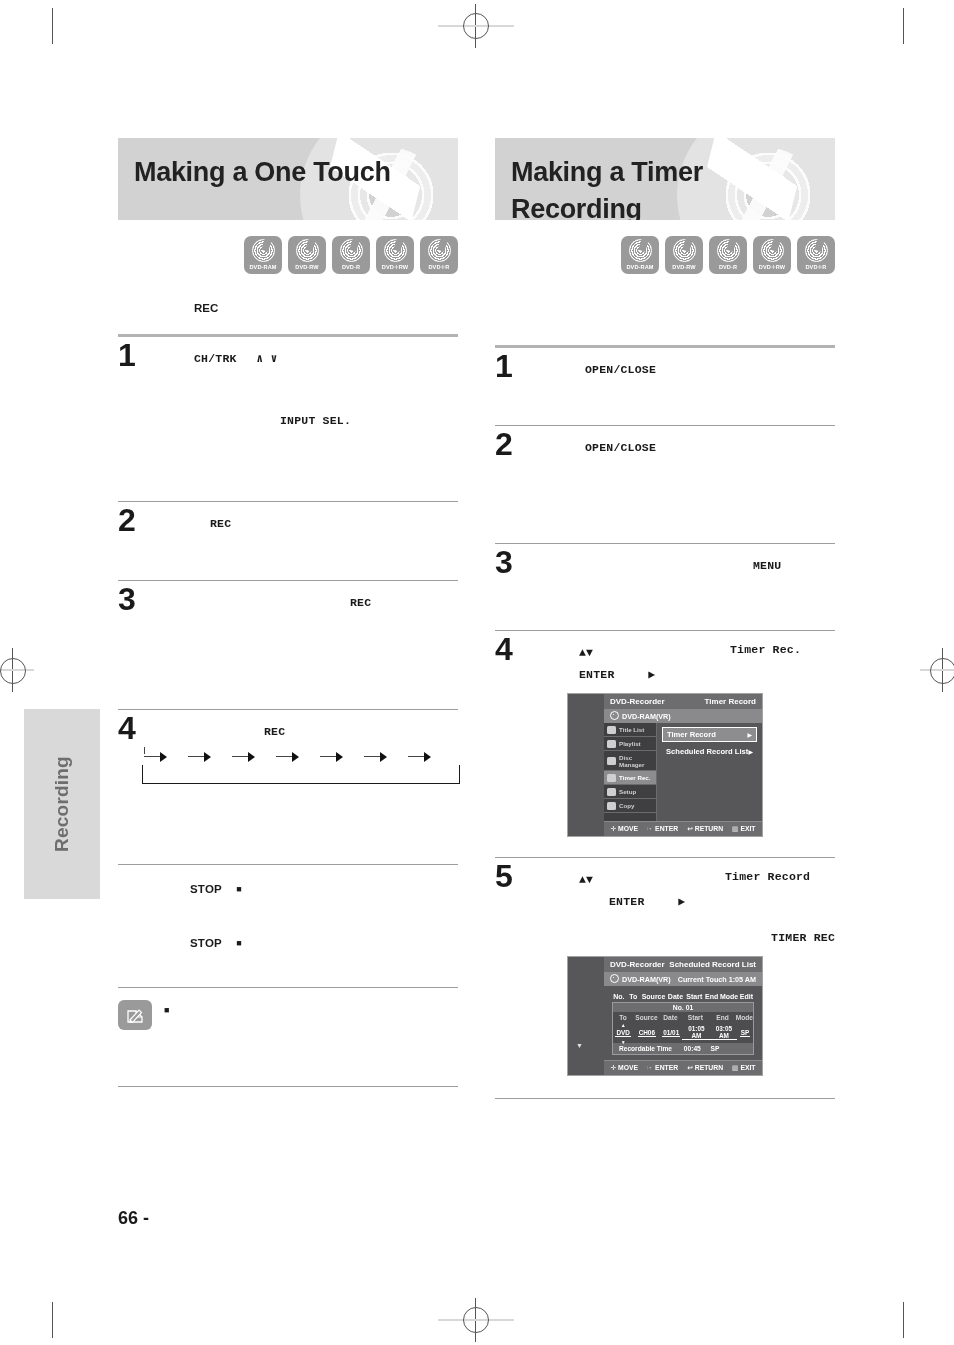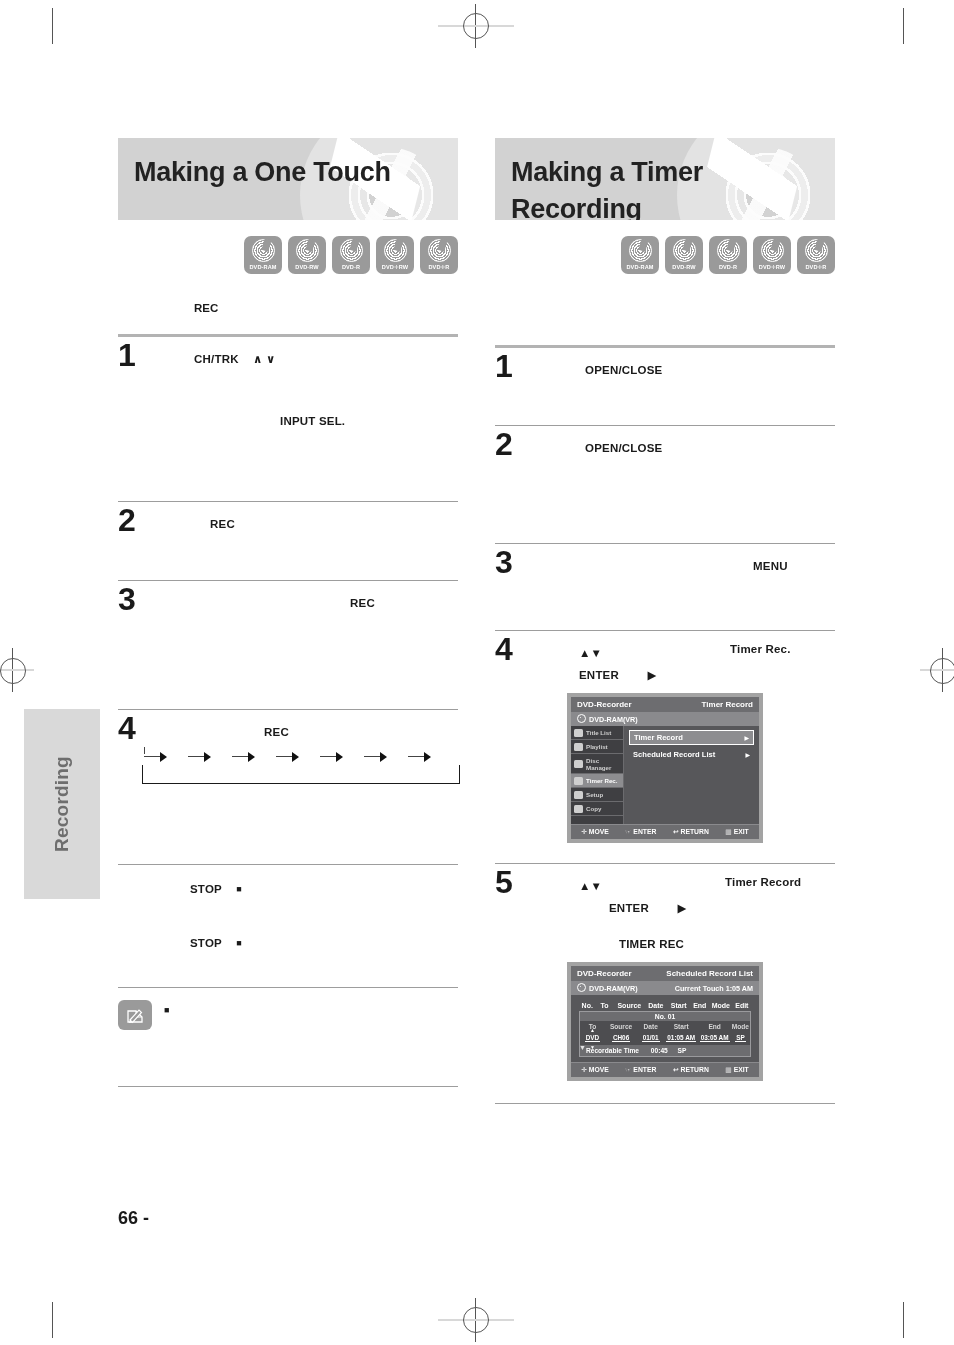--- a/index.html
+++ b/index.html
@@ -64,21 +64,21 @@
         background:#9a9a9a;transform:rotate(16deg);}
   .logo .lbl{font-size:5.6px;font-weight:bold;color:#ffffff;margin-top:2px;
         letter-spacing:.1px;white-space:nowrap;}
 
   
   .rule{height:3px;background:#b3b3b3;margin:0;}
   .rule.thin{height:1px;background:#9d9d9d;}
   .step{position:relative;}
   .step .num{position:absolute;left:0;top:2px;font-size:32px;font-weight:bold;
              line-height:1;color:#1a1a1a;}
-  .step .body{min-height:18px;}
+  .step .body{min-height:18px;font-family:Liberation Mono, monospace;}
   .kw{font-size:11.5px;font-weight:bold;letter-spacing:.2px;}
   .topkw{padding-left:76px;font-size:11.5px;font-weight:bold;}
 
   
   .flow{position:relative;height:34px;margin-left:24px;margin-top:10px;width:316px;}
   .flow .bracket{position:absolute;left:0;bottom:0;width:316px;height:18px;
                  border:1.4px solid #1a1a1a;border-top:none;}
   .flow .arrow{position:absolute;top:2px;width:26px;height:10px;}
   .flow .arrow .sh{position:absolute;left:0;top:4px;width:18px;height:1.4px;background:#444;}
   .flow .arrow .hd{position:absolute;left:16px;top:0;width:0;height:0;
@@ -91,22 +91,22 @@
   .sub-head .bar{width:7px;height:17px;background:#1a1a1a;}
   .sub-head .txt{font-size:13px;font-weight:bold;}
 
   .note{position:relative;margin-top:12px;padding-left:46px;min-height:46px;}
   .note .pad{position:absolute;left:0;top:0;width:34px;height:30px;border-radius:6px;
              background:#9a9a9a;display:flex;align-items:center;justify-content:center;}
 
   .sq-glyph{font-size:9px;vertical-align:1px;}
 
   
-  .osd{width:196px;border:4px solid #a3a3a3;background:#57575a;margin:0 auto;
-       font-size:7px;color:#ffffff;box-sizing:border-box;}
+  .osd{width:196px;border:1px solid #a3a3a3;background:#57575a;margin:0 auto;
+       font-size:7px;color:#ffffff;box-sizing:border-box;padding-left:36px;}
   .osd-title{display:flex;justify-content:space-between;align-items:center;
        background:#6d6d70;padding:3px 6px;}
   .osd-title .l{font-size:8px;font-weight:bold;color:#ffffff;}
   .osd-title .r{font-size:8px;font-weight:bold;color:#ffffff;}
   .osd-disc{display:flex;justify-content:space-between;align-items:center;
        background:#8a8a8d;padding:2px 6px;font-size:7.2px;font-weight:bold;}
   .osd-disc .dot{display:inline-block;width:7px;height:7px;border-radius:50%;
        border:1px solid #fff;margin-right:3px;vertical-align:-1px;position:relative;}
   .osd-disc .dot::after{content:"";position:absolute;left:2px;top:2px;width:1px;height:1px;
        background:#fff;border-radius:50%;}
@@ -458,21 +458,21 @@
 
   <div class="step" style="padding-top:12px;">
     <div class="num">5</div>
     <div class="body" style="padding-left:84px;position:relative;height:78px;">
       <span class="kw">▲▼</span>
       <span class="kw" style="position:absolute;left:230px;top:0;">Timer Record</span>
       <div style="margin-top:4px;padding-left:30px;">
         <span class="kw">ENTER</span>
         <span class="kw" style="margin-left:24px;">▶</span>
       </div>
-      <div style="margin-top:18px;padding-left:40px;">
+      <div style="margin-top:18px;padding-left:40px;text-align:right;">
         <span class="kw">TIMER REC</span>
       </div>
     </div>
 
     <div class="osd osd-wrap" style="margin-top:8px;">
       <div class="osd-title">
         <div class="l">DVD-Recorder</div>
         <div class="r">Scheduled Record List</div>
       </div>
       <div class="osd-disc">

